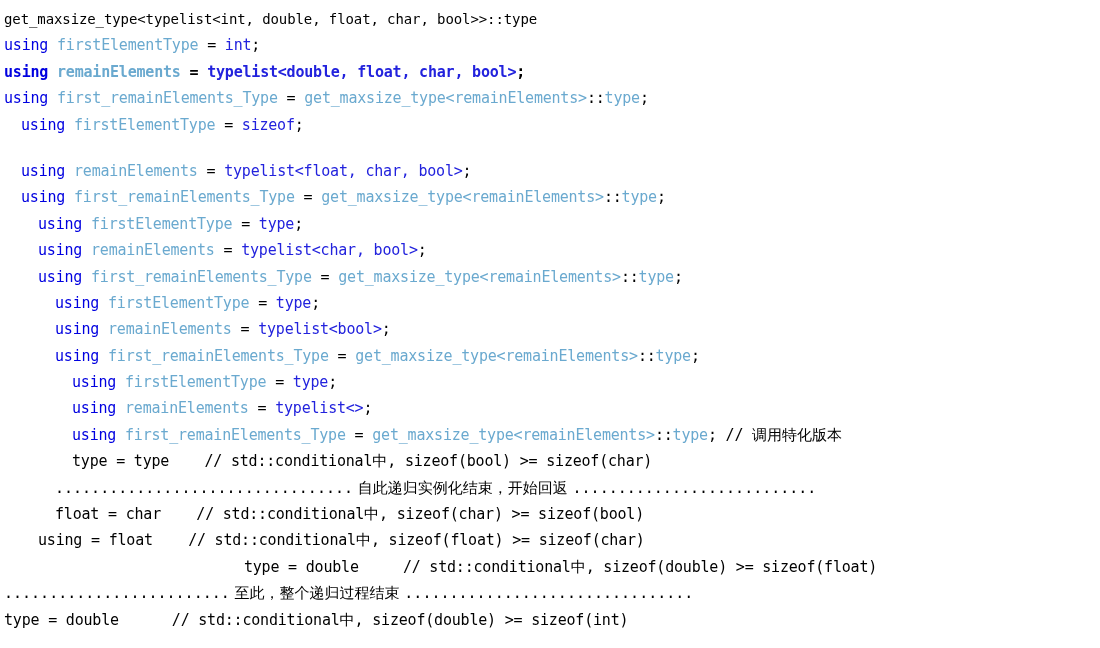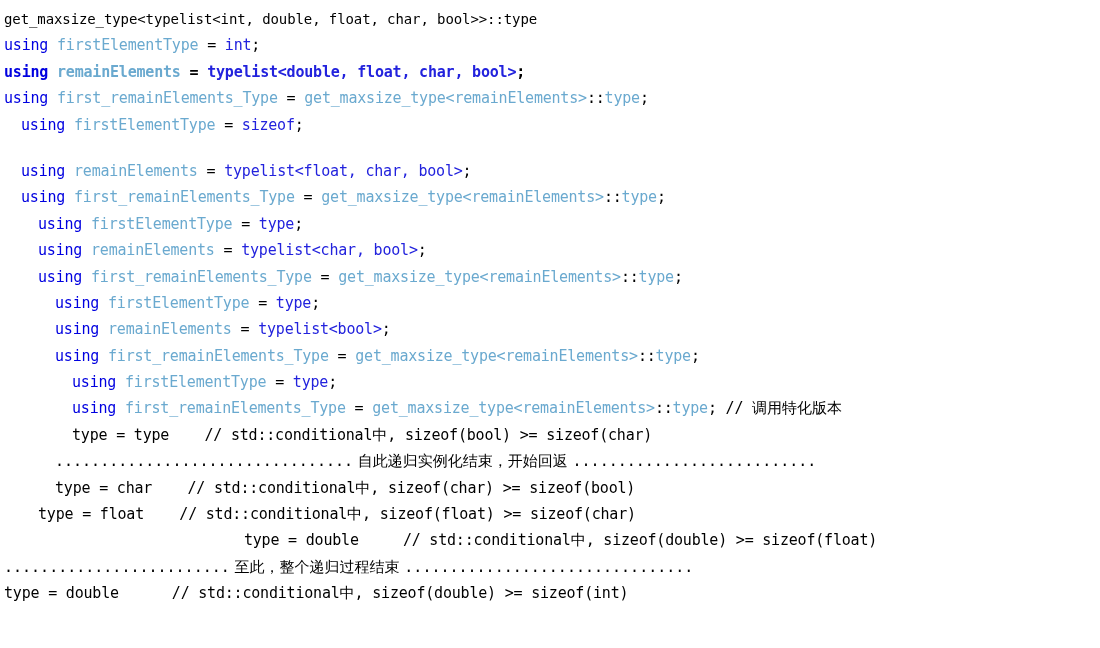--- a/index.html
+++ b/index.html
@@ -58,21 +58,22 @@
     <div class="code-line" style="padding-left: 17px;"><span class="tok-kw">using</span><span class="tok-plain"> </span><span class="tok-type">firstElementType</span><span class="tok-plain"> = </span><span class="tok-builtin">sizeof</span><span class="tok-plain">;</span></div>
     <div class="code-line" style="padding-left: 17px; margin-top: 20px;"><span class="tok-kw">using</span><span class="tok-plain"> </span><span class="tok-type">remainElements</span><span class="tok-plain"> = </span><span class="tok-builtin">typelist&lt;float, char, bool&gt;</span><span class="tok-plain">;</span></div>
     <div class="code-line" style="padding-left: 17px;"><span class="tok-kw">using</span><span class="tok-plain"> </span><span class="tok-type">first_remainElements_Type</span><span class="tok-plain"> = </span><span class="tok-type">get_maxsize_type&lt;remainElements&gt;</span><span class="tok-plain">::</span><span class="tok-type">type</span><span class="tok-plain">;</span></div>
     <div class="code-line" style="padding-left: 34px;"><span class="tok-kw">using</span><span class="tok-plain"> </span><span class="tok-type">firstElementType</span><span class="tok-plain"> = </span><span class="tok-builtin">type</span><span class="tok-plain">;</span></div>
     <div class="code-line" style="padding-left: 34px;"><span class="tok-kw">using</span><span class="tok-plain"> </span><span class="tok-type">remainElements</span><span class="tok-plain"> = </span><span class="tok-builtin">typelist&lt;char, bool&gt;</span><span class="tok-plain">;</span></div>
     <div class="code-line" style="padding-left: 34px;"><span class="tok-kw">using</span><span class="tok-plain"> </span><span class="tok-type">first_remainElements_Type</span><span class="tok-plain"> = </span><span class="tok-type">get_maxsize_type&lt;remainElements&gt;</span><span class="tok-plain">::</span><span class="tok-type">type</span><span class="tok-plain">;</span></div>
     <div class="code-line" style="padding-left: 51px;"><span class="tok-kw">using</span><span class="tok-plain"> </span><span class="tok-type">firstElementType</span><span class="tok-plain"> = </span><span class="tok-builtin">type</span><span class="tok-plain">;</span></div>
     <div class="code-line" style="padding-left: 51px;"><span class="tok-kw">using</span><span class="tok-plain"> </span><span class="tok-type">remainElements</span><span class="tok-plain"> = </span><span class="tok-builtin">typelist&lt;bool&gt;</span><span class="tok-plain">;</span></div>
     <div class="code-line" style="padding-left: 51px;"><span class="tok-kw">using</span><span class="tok-plain"> </span><span class="tok-type">first_remainElements_Type</span><span class="tok-plain"> = </span><span class="tok-type">get_maxsize_type&lt;remainElements&gt;</span><span class="tok-plain">::</span><span class="tok-type">type</span><span class="tok-plain">;</span></div>
     <div class="code-line" style="padding-left: 68px;"><span class="tok-kw">using</span><span class="tok-plain"> </span><span class="tok-type">firstElementType</span><span class="tok-plain"> = </span><span class="tok-builtin">type</span><span class="tok-plain">;</span></div>
+    <div class="code-line" style="padding-left: 68px;"><span class="tok-kw">using</span><span class="tok-plain"> </span><span class="tok-type">remainElements</span><span class="tok-plain"> = </span><span class="tok-builtin">typelist&lt;&gt;</span><span class="tok-plain">;</span></div>
     <div class="code-line" style="padding-left: 68px;"><span class="tok-kw">using</span><span class="tok-plain"> </span><span class="tok-type">first_remainElements_Type</span><span class="tok-plain"> = </span><span class="tok-type">get_maxsize_type&lt;remainElements&gt;</span><span class="tok-plain">::</span><span class="tok-type">type</span><span class="tok-plain">; </span><span class="tok-comment">// </span><span class="tok-comment cjk">调用特化版本</span></div>
     <div class="code-line" style="padding-left: 68px;"><span class="tok-plain">type = type    </span><span class="tok-comment">// std::conditional</span><span class="tok-comment cjk">中</span><span class="tok-comment">, sizeof(bool) &gt;= sizeof(char)</span></div>
     <div class="code-line dots-line" style="padding-left: 51px;"><span class="tok-plain">.................................</span><span class="tok-comment cjk"> 自此递归实例化结束，开始回返 </span><span class="tok-plain">...........................</span></div>
-    <div class="code-line" style="padding-left: 51px;"><span class="tok-plain">type = char    </span><span class="tok-comment">// std::conditional</span><span class="tok-comment cjk">中</span><span class="tok-comment">, sizeof(char) &gt;= sizeof(bool)</span></div>
-    <div class="code-line" style="padding-left: 34px;"><span class="tok-plain">type = float    </span><span class="tok-comment">// std::conditional</span><span class="tok-comment cjk">中</span><span class="tok-comment">, sizeof(float) &gt;= sizeof(char)</span></div>
+    <div class="code-line" style="padding-left: 51px;"><span class="tok-plain">float = char    </span><span class="tok-comment">// std::conditional</span><span class="tok-comment cjk">中</span><span class="tok-comment">, sizeof(char) &gt;= sizeof(bool)</span></div>
+    <div class="code-line" style="padding-left: 34px;"><span class="tok-plain">using = float    </span><span class="tok-comment">// std::conditional</span><span class="tok-comment cjk">中</span><span class="tok-comment">, sizeof(float) &gt;= sizeof(char)</span></div>
     <div class="code-line" style="padding-left: 17px; text-align: center;"><span class="tok-plain">type = double     </span><span class="tok-comment">// std::conditional</span><span class="tok-comment cjk">中</span><span class="tok-comment">, sizeof(double) &gt;= sizeof(float)</span></div>
     <div class="code-line dots-line" style="padding-left: 0px;"><span class="tok-plain">.........................</span><span class="tok-comment cjk"> 至此，整个递归过程结束 </span><span class="tok-plain">................................</span></div>
     <div class="code-line" style="padding-left: 0px;"><span class="tok-plain">type = double      </span><span class="tok-comment">// std::conditional</span><span class="tok-comment cjk">中</span><span class="tok-comment">, sizeof(double) &gt;= sizeof(int)</span></div>
   </div>
 
 </body></html>

